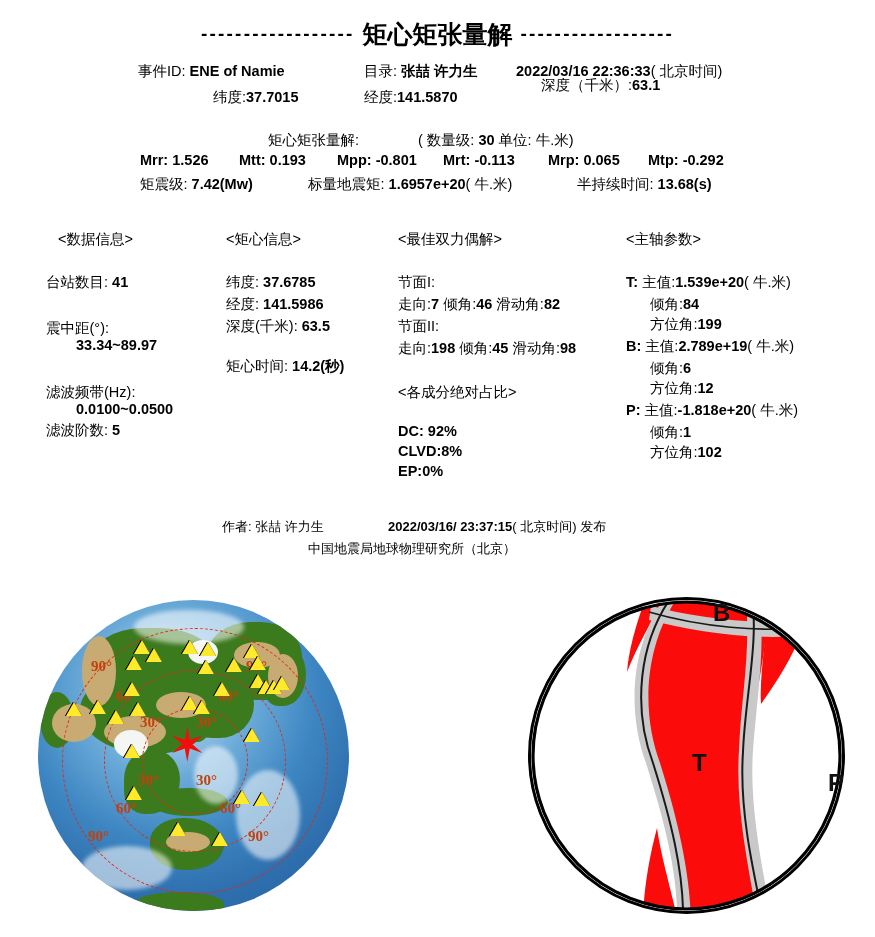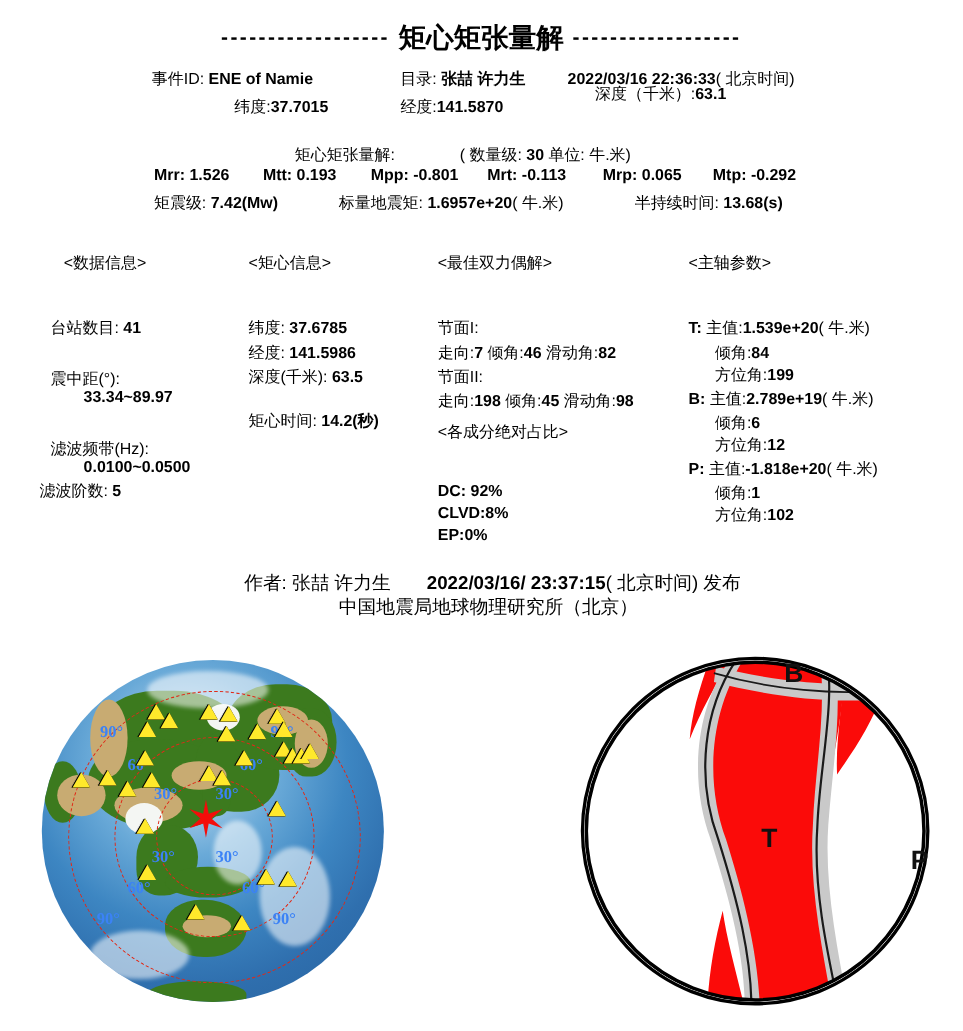--- a/index.html
+++ b/index.html
@@ -47,25 +47,24 @@
 
   
   .col-head {
     font-size: 14.5px;
     font-weight: normal;
     white-space: nowrap;
   }
   .col-line {
     font-size: 14.5px;
     white-space: nowrap;
-    margin-top: 16px;
-  }
-
-  
-  .foot-line { font-size: 17px; white-space: nowrap; }
+  }
+
+  
+  .foot-line { font-size: 13px; white-space: nowrap; }
 
   
   #globe-wrap {
     left: 38px; top: 600px; width: 311px; height: 311px;
   }
   #globe {
     position: absolute; inset: 0;
     border-radius: 50%;
     overflow: hidden;
     background:
@@ -81,21 +80,21 @@
   .cloud { position: absolute; background: rgba(255,255,255,0.55); border-radius: 50%; filter: blur(2px); }
 
   .dcircle {
     position: absolute;
     border: 1.3px dashed #e02a18;
     border-radius: 50%;
     background: transparent;
   }
   .ringlabel {
     position: absolute;
-    color: #3b82f6;
+    color: #c2410c;
     font-weight: bold;
     font-size: 15px;
     font-family: "Liberation Serif", serif;
     white-space: nowrap;
   }
   .station {
     position: absolute;
     width: 0; height: 0;
     border-left: 8px solid transparent;
     border-right: 8px solid transparent;
@@ -206,21 +205,21 @@
 
 <div class="abs col-head" style="left:58px; top:230px;">&lt;数据信息&gt;</div>
 <div class="abs col-line" style="left:46px; top:273px;">
   <span class="lbl">台站数目:</span>
   <span class="val">41</span>
 </div>
 <div class="abs col-line lbl" style="left:46px; top:319px;">震中距(°):</div>
 <div class="abs col-line val" style="left:76px; top:337px;">33.34~89.97</div>
 <div class="abs col-line lbl" style="left:46px; top:383px;">滤波频带(Hz):</div>
 <div class="abs col-line val" style="left:76px; top:401px;text-align:right;">0.0100~0.0500</div>
-<div class="abs col-line" style="left:36px; top:421px;">
+<div class="abs col-line" style="left:46px; top:421px;">
   <span class="lbl">滤波阶数:</span>
   <span class="val">5</span>
 </div>
 
 <div class="abs col-head" style="left:226px; top:230px;">&lt;矩心信息&gt;</div>
 <div class="abs col-line" style="left:226px; top:273px;">
   <span class="lbl">纬度:</span>
   <span class="val">37.6785</span>
 </div>
 <div class="abs col-line" style="left:226px; top:295px;">

